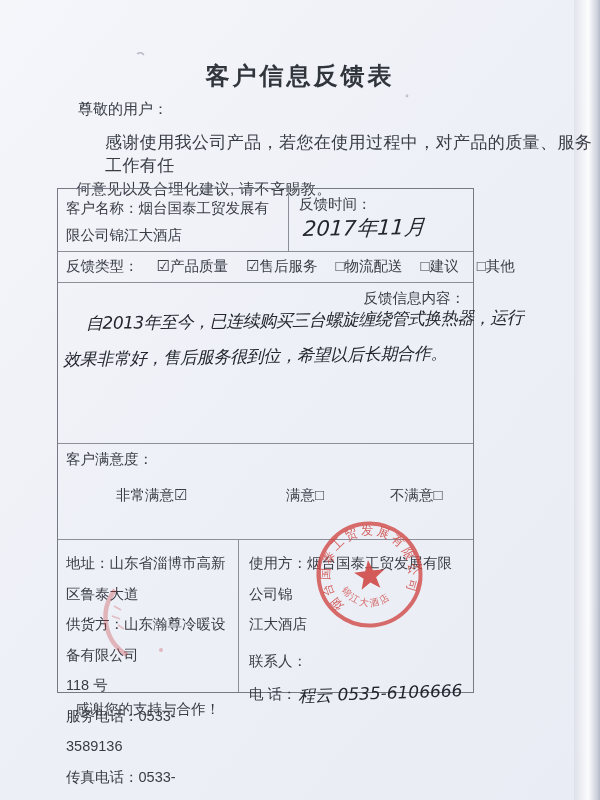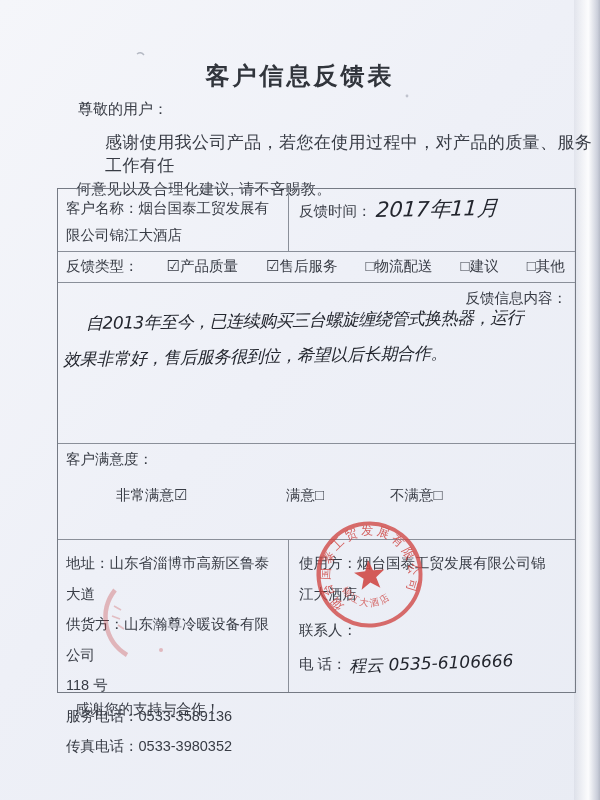--- a/index.html
+++ b/index.html
@@ -20,35 +20,35 @@
   .title{
     position:absolute; top:60px; left:0; width:100%; text-align:center;
     font-size:24px; font-weight:bold; letter-spacing:3px; color:#31353c;
   }
   .salutation{ position:absolute; top:100px; left:78px; font-size:15px; }
   .intro1{ position:absolute; top:131px; left:105px; font-size:17px; letter-spacing:0.4px; margin:0; }
   .intro2{ position:absolute; top:180px; left:76px; font-size:15px; letter-spacing:0.4px; margin:0; }
   .closing{ position:absolute; top:700px; left:75px; font-size:14.5px; }
 
   .formtable{
-    position:absolute; left:57px; top:188px; width:519px; height:505px;
+    position:absolute; left:57px; top:188px; width:417px; height:505px;
     border:1px solid #757a84; box-sizing:border-box; font-size:14.5px;
   }
   .row{ box-sizing:border-box; position:relative; }
   .bt{ border-top:1px solid #8a8f99; }
   .row1{ height:62px; display:flex; }
   .row2{ height:31px; padding:5px 8px; white-space:nowrap; }
   .row3{ height:161px; padding:6px 8px;text-align:right; }
   .row4{ height:96px; padding:6px 8px; }
   .row5{ height:153px; display:flex; }
   .cell-l{ width:231px; border-right:1px solid #8a8f99; box-sizing:border-box; padding:6px 8px; line-height:27px; }
   .cell-r{ flex:1; box-sizing:border-box; padding:6px 10px; }
   .r5l{ padding:8px 8px; line-height:30.5px; }
   .r5r{ padding:8px 10px; line-height:30.5px; }
-  .type-item{ margin-left:24px; }
+  .type-item{ margin-left:14px; }
   .type-item:first-of-type{ margin-left:10px; }
   .cb{ font-size:15px; }
 
   .hw{ font-family:"DejaVu Sans", sans-serif; font-style:italic; color:#23262e; }
   .hw-date{ display:inline-block; font-size:21px; transform:rotate(-1deg) skewX(-5deg); margin-left:4px; }
   .hw1{ position:absolute; left:28px; top:26px; font-size:17px; letter-spacing:-0.5px; white-space:nowrap; transform:rotate(-0.8deg); }
   .hw2{ position:absolute; left:5px; top:62px; font-size:17px; letter-spacing:-0.3px; white-space:nowrap; transform:rotate(-1deg); }
   .hw-phone{ display:inline-block; font-size:17px; transform:rotate(-2deg); margin-left:2px; white-space:nowrap; }
 
   .sat-opt{ position:absolute; top:42px; }

